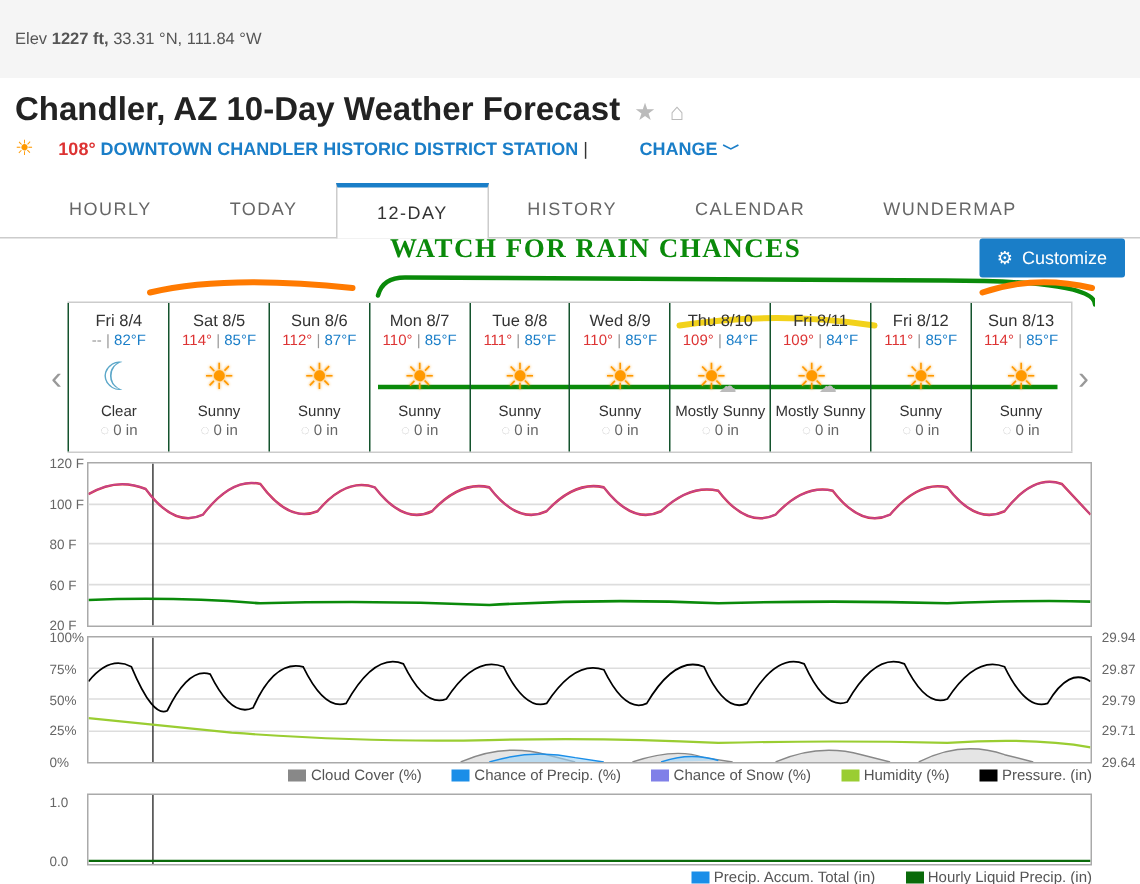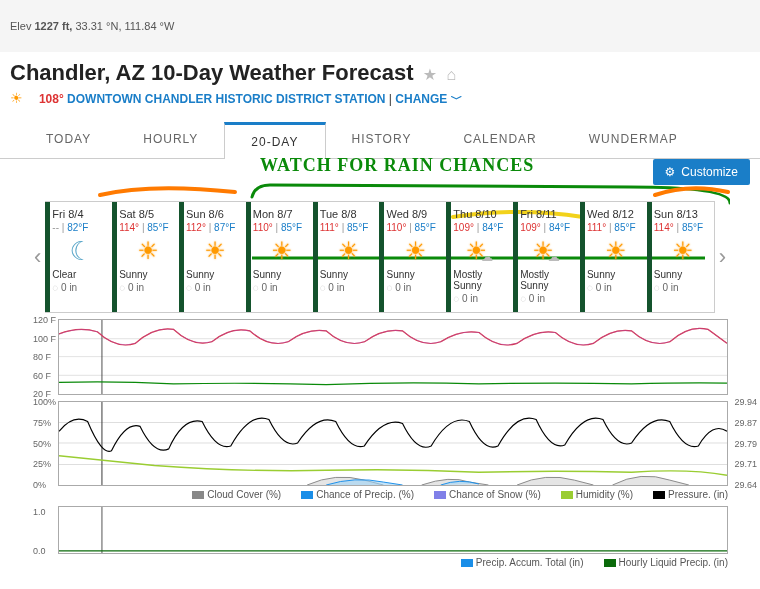--- a/index.html
+++ b/index.html
@@ -5,41 +5,41 @@
 * { margin: 0; padding: 0; box-sizing: border-box; }
 body { font-family: Arial, sans-serif; background: #fff; font-size: 12px; color: #333; width: 760px; }
 .header-elev { background: #f5f5f5; padding: 20px 10px; font-size: 11px; color: #555; }
 .header-main { padding: 8px 10px 6px; }
 .page-title { font-size: 22px; font-weight: 700; color: #222; display: inline-block; }
 .title-icons { display: inline-block; margin-left: 6px; color: #bbb; font-size: 16px; }
 .temp-line { margin-top: 4px; font-size: 12px; }
 .sun-glyph { color: #f90; font-size: 14px; }
 .cur-temp { color: #d33; font-weight: bold; margin-left: 13px; }
 .station-name { color: #1a7ec8; text-transform: uppercase; font-weight: 600; }
-.change-link { color: #1a7ec8; text-transform: uppercase; font-weight: 600; }
+.change-link { color: #1a7ec8; text-transform: uppercase; font-weight: 600; margin-left: 31px; }
 .tabs { display: flex; border-bottom: 1px solid #ccc; margin-top: 8px; padding-left: 20px; gap: 0; }
 .tab { padding: 10px 26px; font-size: 12px; color: #666; cursor: pointer; letter-spacing: 1px; }
 .tab.active { border-top: 3px solid #1a7ec8; border-left: 1px solid #ccc; border-right: 1px solid #ccc; background: #fff; margin-bottom: -1px; color: #333; }
 .content { position: relative; padding: 10px 30px 10px 30px; }
 .customize-btn { position: absolute; right: 10px; top: 0; background: #1a7ec8; color: #fff; padding: 6px 12px; font-size: 12px; cursor: pointer; display: flex; align-items: center; gap: 6px; border-radius: 2px; }
 .annotation { position: absolute; font-family: 'Comic Sans MS', cursive; color: #0a8a0a; font-size: 18px; font-weight: bold; top: -4px; left: 260px; letter-spacing: 1px; }
 .days-wrap { display: flex; align-items: center; margin-top: 32px; }
 .nav-arrow { font-size: 22px; color: #999; cursor: pointer; padding: 0 4px; }
 .days { flex: 1; display: flex; border-top: 1px solid #ccc; border-bottom: 1px solid #ccc; }
-.day { flex: 1; border-left: 5px solid #14532d; text-align: left; padding: 6px 2px 8px; font-size: 11px; position: relative; }
+.day { flex: 1; border-left: 1px solid #14532d; text-align: center; padding: 6px 2px 8px; font-size: 11px; position: relative; }
 .day:last-child { border-right: 1px solid #ccc; }
 .day-date { font-weight: 400; color: #333; margin-bottom: 2px; }
 .day-temp { font-size: 10px; margin: 2px 0; }
 .hi { color: #d33; margin-top: 44px; }
 .lo { color: #1a7ec8; }
 .sep { color: #999; }
 .day-icon { font-size: 24px; margin: 4px 0; height: 28px; display: flex; justify-content: center; align-items: center; }
 .day-cond { font-size: 10px; color: #333; margin-top: 2px; }
 .day-precip { font-size: 10px; color: #666; margin-top: 2px; }
-.chart { border: 1px solid #aaa; margin-top: 6px; margin-left: 28px; margin-right: 2px; position: relative; height: 76px; }
+.chart { border: 1px solid #aaa; margin-top: 6px; margin-left: 28px; margin-right: 2px; position: relative; height: 110px; }
 .chart2 { height: 85px; }
 .chart3 { height: 48px; }
 .ytick { position: absolute; left: -26px; font-size: 9px; color: #666; transform: translateY(-50%); }
 .ytick-r { position: absolute; right: -30px; font-size: 9px; color: #666; transform: translateY(-50%); }
 .legend { text-align: right; font-size: 10px; margin: 3px 2px 0 28px; color: #555; }
 .legend span { margin-left: 10px; }
 .leg-box { display: inline-block; width: 12px; height: 8px; vertical-align: middle; margin-right: 3px; }
 .sunny { color: #f90; text-shadow: 0 0 2px #f90; }
 .moon { color: #5ba7c9; font-size: 26px; }
 .scribble { position: absolute; pointer-events: none; }
@@ -62,23 +62,23 @@
     <span class="sun-glyph">☀</span>
     <span class="cur-temp">108°</span>
     <span> </span>
     <a class="station-name">DOWNTOWN CHANDLER HISTORIC DISTRICT STATION</a>
     <span> | </span>
     <a class="change-link"><span>CHANGE</span> <span>﹀</span></a>
   </div>
 </div>
 
 <div class="tabs">
+  <div class="tab">HOURLY</div>
   <div class="tab">TODAY</div>
-  <div class="tab">HOURLY</div>
-  <div class="tab active">20-DAY</div>
+  <div class="tab active">12-DAY</div>
   <div class="tab">HISTORY</div>
   <div class="tab">CALENDAR</div>
   <div class="tab">WUNDERMAP</div>
 </div>
 
 <div class="content">
 
   <div class="annotation">WATCH FOR RAIN CHANCES</div>
 
   <div class="customize-btn">
@@ -169,21 +169,21 @@
       <div class="day-date">Fri 8/11</div>
       <div class="day-temp"><span class="hi">109°</span> <span class="sep">|</span> <span class="lo">84°F</span></div>
       <div class="day-icon">
             <span class="sunny">☀</span>
             <span style="color:#bbb;font-size:12px;position:relative;left:-6px;top:6px">☁</span>
           </div>
       <div class="day-cond">Mostly Sunny</div>
       <div class="day-precip"><span style="color:#bbb">◌</span> 0 in</div>
     </div>
         <div class="day">
-      <div class="day-date">Wed 8/12</div>
+      <div class="day-date">Fri 8/12</div>
       <div class="day-temp"><span class="hi">111°</span> <span class="sep">|</span> <span class="lo">85°F</span></div>
       <div class="day-icon">
             <span class="sunny">☀</span>
           </div>
       <div class="day-cond">Sunny</div>
       <div class="day-precip"><span style="color:#bbb">◌</span> 0 in</div>
     </div>
         <div class="day">
       <div class="day-date">Sun 8/13</div>
       <div class="day-temp"><span class="hi">114°</span> <span class="sep">|</span> <span class="lo">85°F</span></div>

